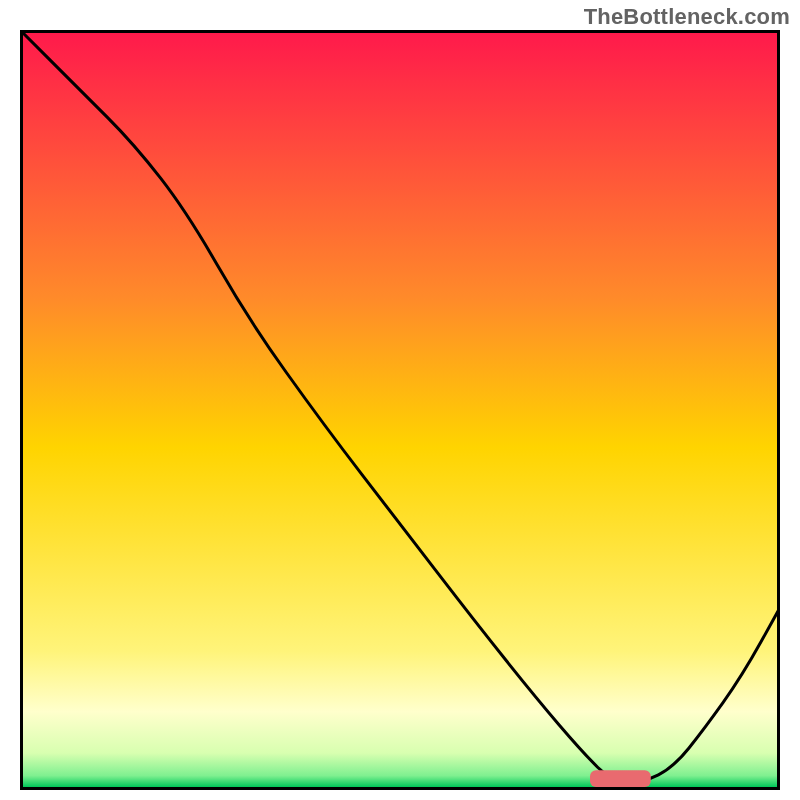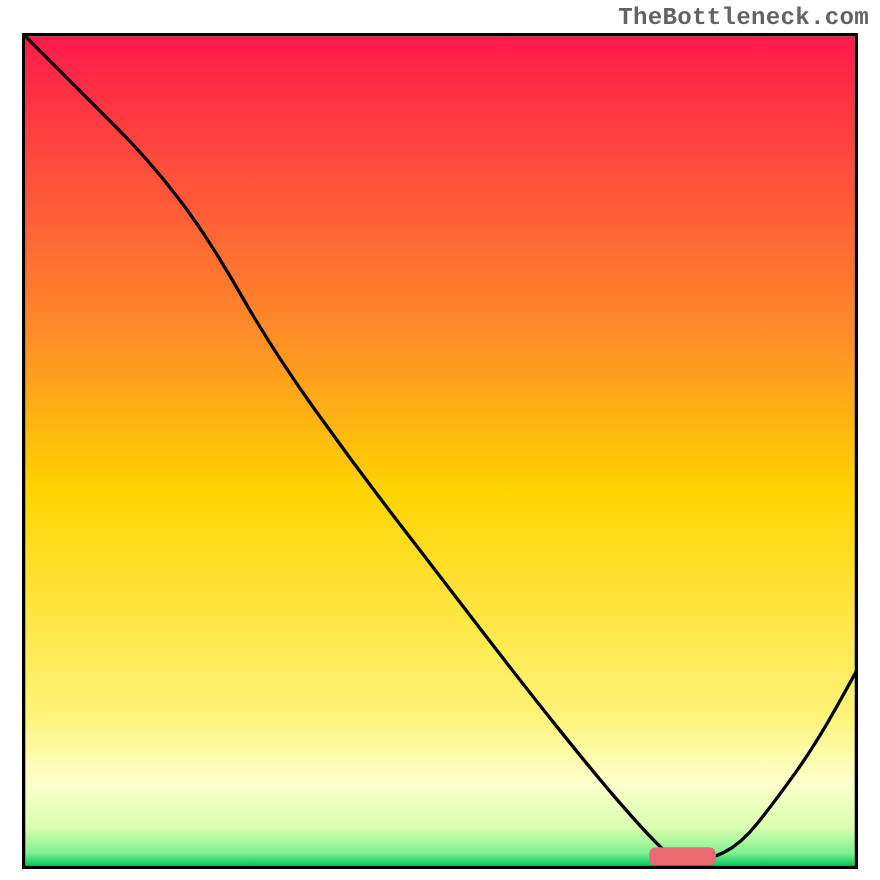--- a/index.html
+++ b/index.html
@@ -16,21 +16,20 @@
     height: 800px;
   }
   .watermark {
     position: absolute;
     top: 4px;
     right: 10px;
     font-size: 22px;
     font-weight: 600;
     color: #636363;
     letter-spacing: 0.2px;
-    font-family: Liberation Mono, monospace;
   }
   .plot {
     position: absolute;
     left: 20px;
     top: 30px;
     width: 760px;
     height: 760px;
   }
   svg {
     display: block;

